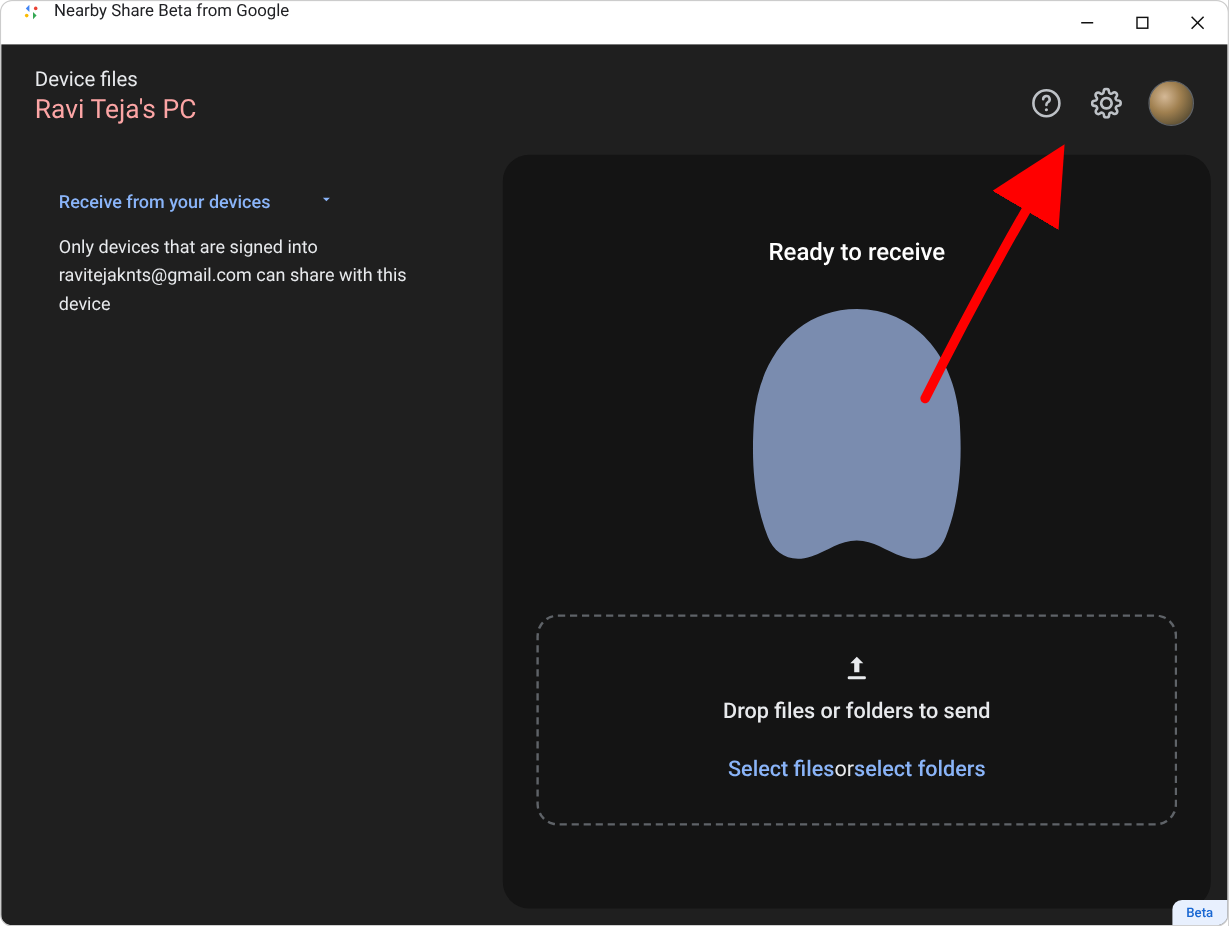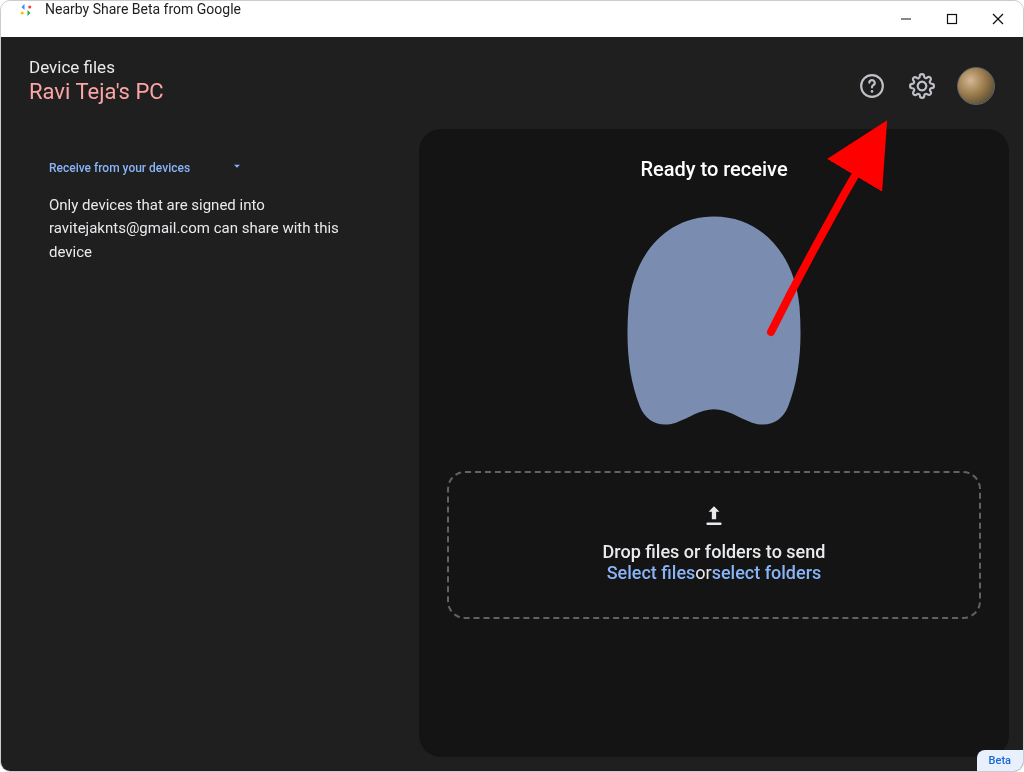--- a/index.html
+++ b/index.html
@@ -120,21 +120,21 @@
   
   .left-panel {
     width: 330px;
     padding-top: 30px;
   }
   .receive-dropdown {
     display: flex;
     align-items: center;
     gap: 40px;
     color: #8ab4f8;
-    font-size: 12px;
+    font-size: 15px;
     font-weight: 500;
     cursor: pointer;
     margin-bottom: 18px;
   }
   .receive-dropdown .chev { color: #8ab4f8; }
   .receive-desc {
     color: #e8eaed;
     font-size: 15px;
     line-height: 1.55;
     max-width: 320px;
@@ -148,20 +148,21 @@
     padding: 28px 28px 28px 28px;
     display: flex;
     flex-direction: column;
     align-items: center;
   }
   .ready-title {
     color: #fff;
     font-size: 20px;
     font-weight: 500;
     margin-bottom: 30px;
+    margin-top: 41px;
   }
   .blob-wrap {
     flex: 0 0 auto;
     display: flex;
     align-items: center;
     justify-content: center;
     margin-bottom: 40px;
   }
   .blob {
     width: 190px;
@@ -178,20 +179,21 @@
     align-items: center;
   }
   .upload-icon {
     color: #e8eaed;
     margin-bottom: 8px;
   }
   .drop-text {
     color: #e8eaed;
     font-size: 18px;
     font-weight: 500;
+    margin-bottom: 28px;
   }
   .select-row {
     display: flex;
     align-items: center;
     gap: 0;
     font-size: 18px;
   }
   .select-link {
     color: #8ab4f8;
     font-weight: 500;

